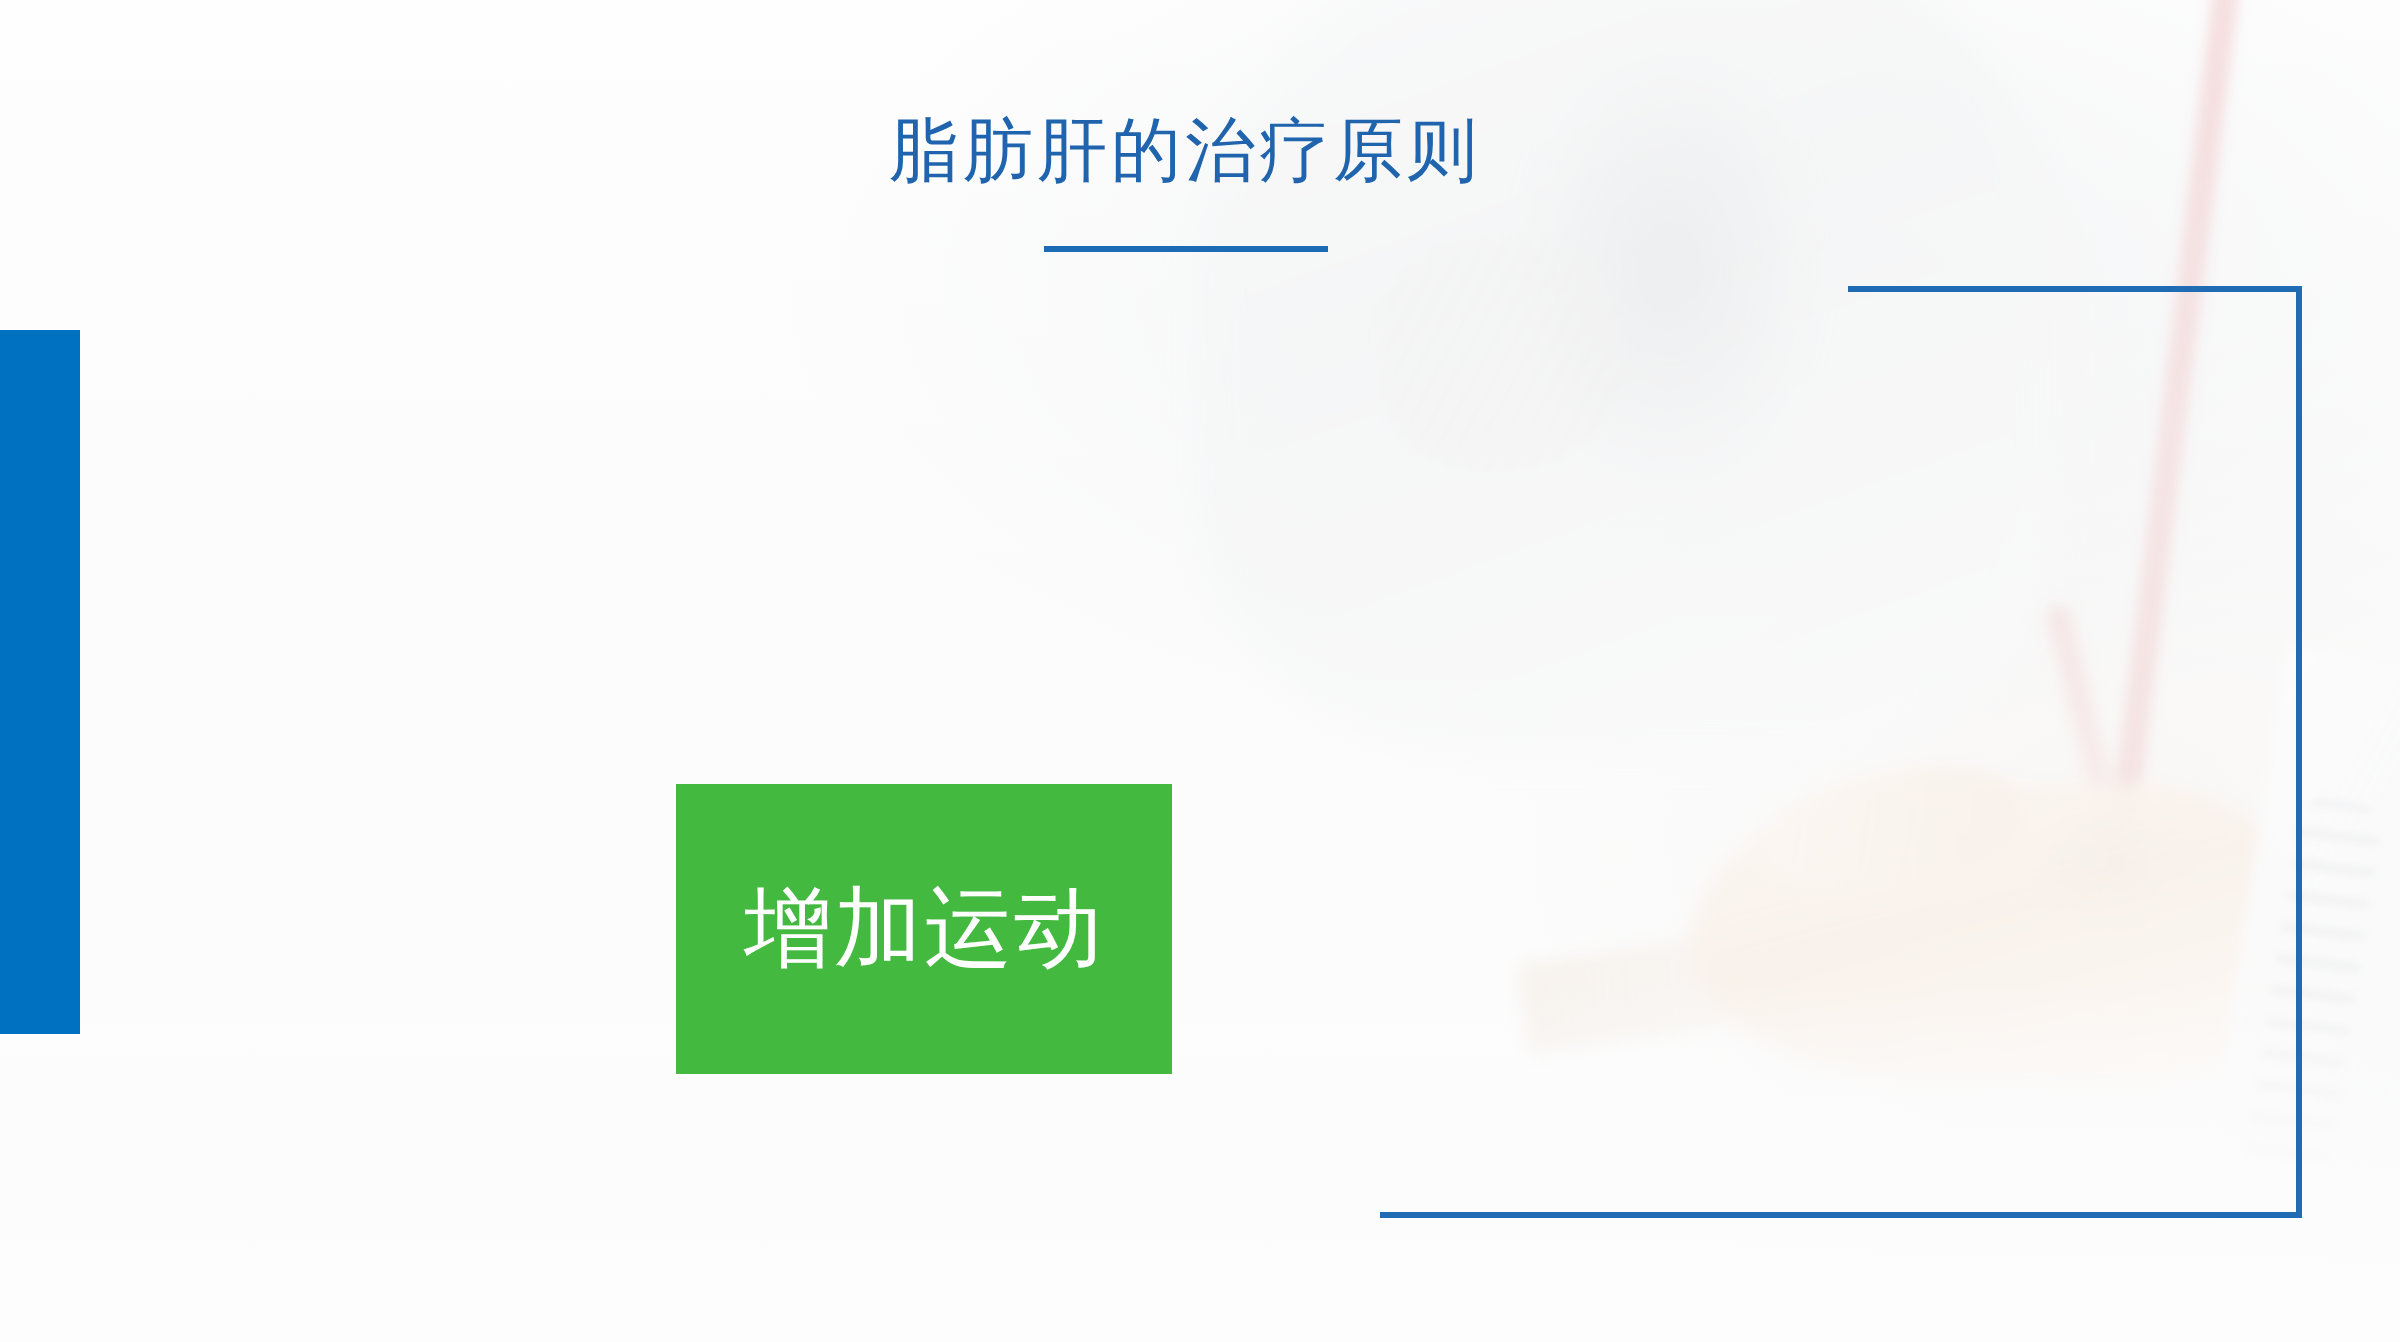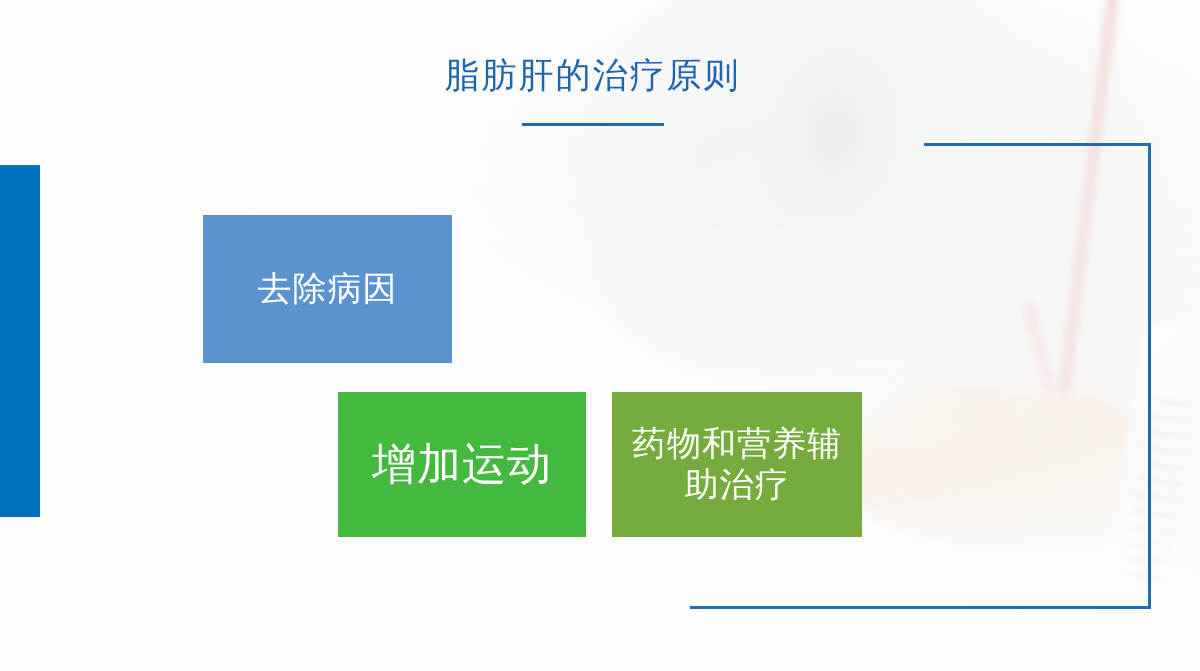--- a/index.html
+++ b/index.html
@@ -230,17 +230,15 @@
   </div>
 
   <div class="left-bar" style="background: rgb(0, 112, 192);"></div>
   <div class="frame-top" style="background: rgb(31, 108, 181);"></div>
   <div class="frame-right" style="background: rgb(31, 108, 181);"></div>
   <div class="frame-bottom" style="background: rgb(31, 108, 181);"></div>
 
   <div class="title" style="color: rgb(31, 100, 173);">脂肪肝的治疗原则</div>
   <div class="title-rule" style="background: rgb(27, 108, 181);"></div>
 
-  <div class="box" id="box-0" style="background: rgb(91, 147, 209);">去除病因</div>
   <div class="box" id="box-3" style="background: rgb(67, 185, 63);">增加运动</div>
-  <div class="box" id="box-4" style="background: rgb(118, 172, 61);">药物和营养辅助治疗</div>
 
 </div>
 
 </body></html>

